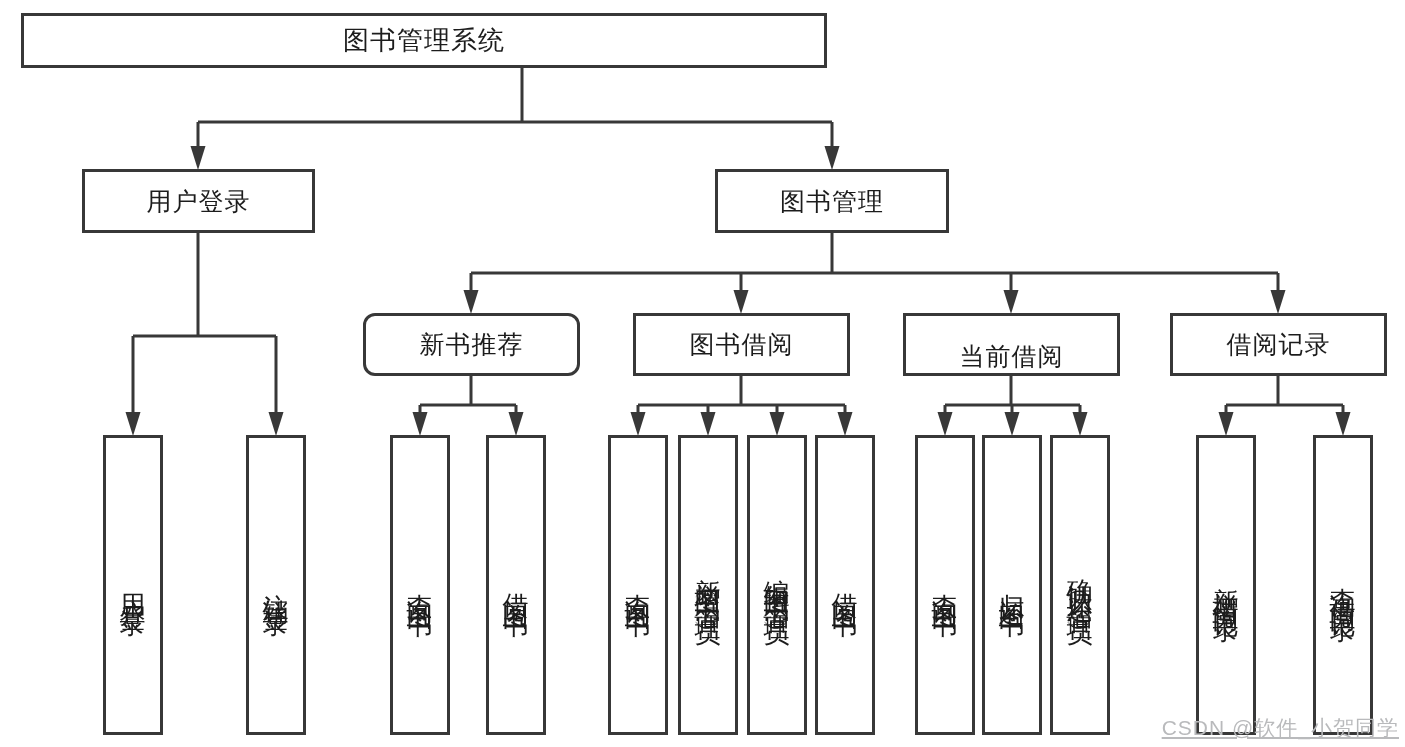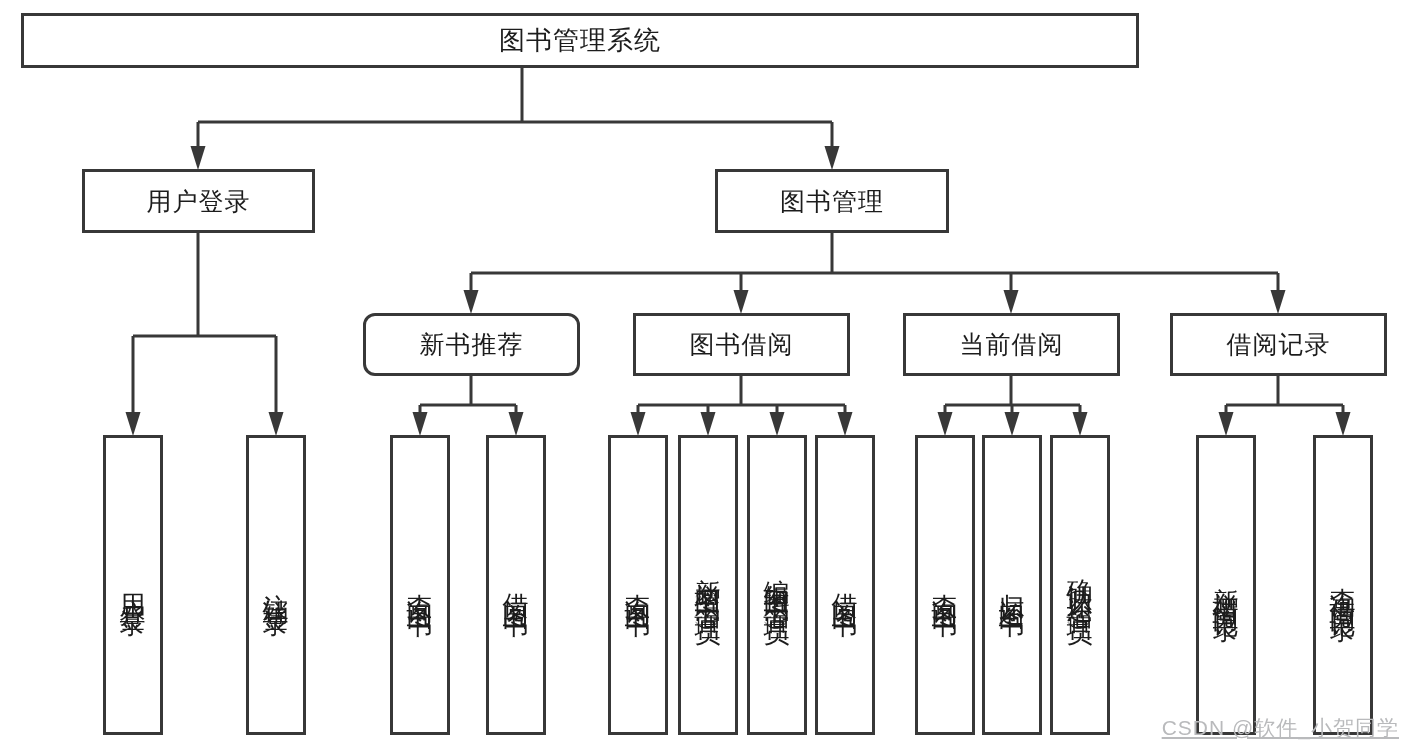--- a/index.html
+++ b/index.html
@@ -79,38 +79,38 @@
 
       <path d="M937.5,412 L952.5,412 L945,436 Z"></path>
       <path d="M1004.5,412 L1019.5,412 L1012,436 Z"></path>
       <path d="M1072.5,412 L1087.5,412 L1080,436 Z"></path>
 
       <path d="M1218.5,412 L1233.5,412 L1226,436 Z"></path>
       <path d="M1335.5,412 L1350.5,412 L1343,436 Z"></path>
     </g>
   </svg>
 
-  <div class="box hbox root-box" style="left:21px; top:13px; width:1118px; height:55px;">
+  <div class="box hbox root-box" style="left:21px; top:13px; width:806px; height:55px;">
     <span>图书管理系统</span>
   </div>
 
   <div class="box hbox" style="left:82px; top:169px; width:233px; height:64px;">
     <span>用户登录</span>
   </div>
   <div class="box hbox" style="left:715px; top:169px; width:234px; height:64px;">
     <span>图书管理</span>
   </div>
 
   <div class="box hbox" style="left:363px; top:313px; width:217px; height:63px;border-radius:12px;">
     <span>新书推荐</span>
   </div>
   <div class="box hbox" style="left:633px; top:313px; width:217px; height:63px;">
     <span>图书借阅</span>
   </div>
-  <div class="box hbox" style="left:903px; top:313px; width:217px; height:63px;">
+  <div class="box hbox" style="left:903px; top:313px; width:217px; height:63px;align-items:flex-end;">
     <span>当前借阅</span>
   </div>
   <div class="box hbox" style="left:1170px; top:313px; width:217px; height:63px;">
     <span>借阅记录</span>
   </div>
 
   <div class="box leaf" style="left:103px; top:435px; width:60px; height:300px;">
     <span>用户登录</span>
   </div>
   <div class="box leaf" style="left:246px; top:435px; width:60px; height:300px;">

